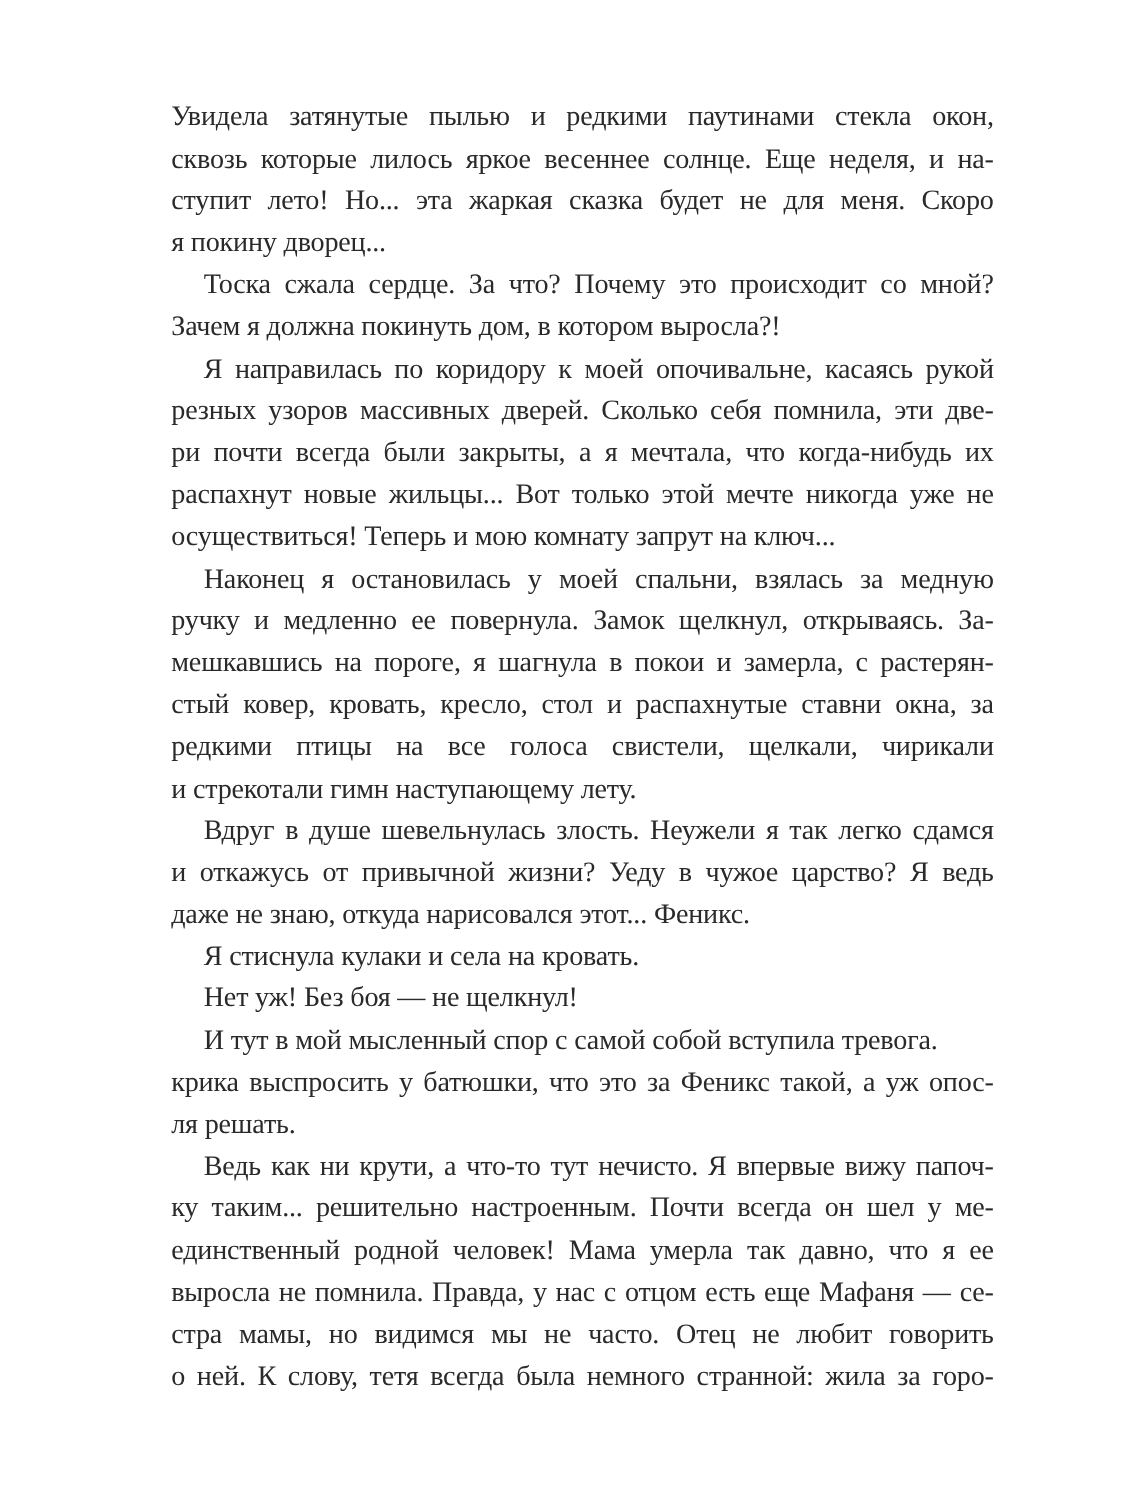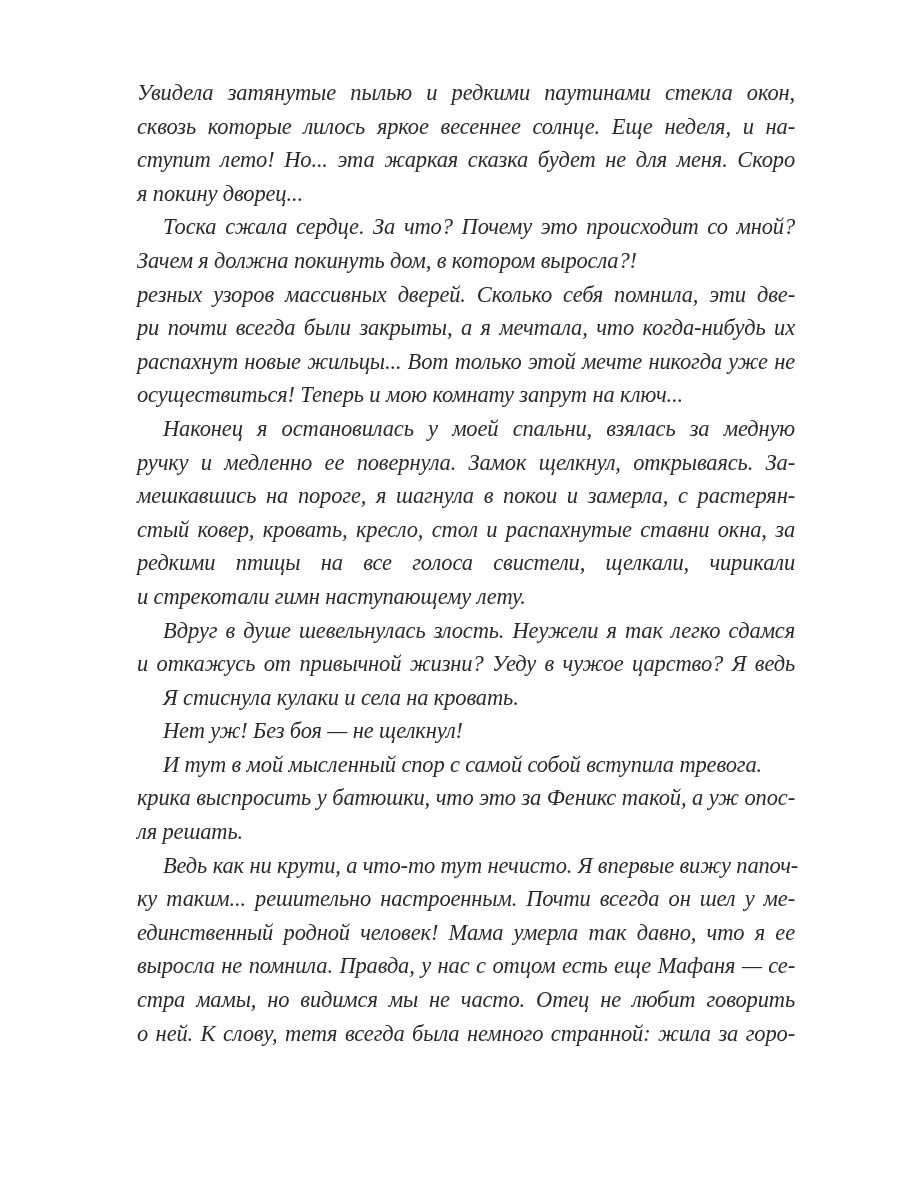--- a/index.html
+++ b/index.html
@@ -24,51 +24,52 @@
       letter-spacing: -0.15px;
     }
     .line {
       display: block;
       height: 33.6px;
       line-height: 33.6px;
       white-space: nowrap;
       text-align: justify;
       text-align-last: justify;
       overflow: visible;
-      font-style: italic;
     }
     .line.last {
       text-align-last: left;
     }
     .line.indent {
       padding-left: 26px;
     }
   </style>
 </head>
 <body>
 
 <div class="page">
   <span class="line">Увидела затянутые пылью и редкими паутинами стекла окон,</span>
   <span class="line">сквозь которые лилось яркое весеннее солнце. Еще неделя, и на-</span>
   <span class="line">ступит лето! Но... эта жаркая сказка будет не для меня. Скоро</span>
   <span class="line last">я покину дворец...</span>
   <span class="line indent">Тоска сжала сердце. За что? Почему это происходит со мной?</span>
   <span class="line last">Зачем я должна покинуть дом, в котором выросла?!</span>
+  <span class="line indent">Я направилась по коридору к моей опочивальне, касаясь рукой</span>
   <span class="line">резных узоров массивных дверей. Сколько себя помнила, эти две-</span>
   <span class="line">ри почти всегда были закрыты, а я мечтала, что когда-нибудь их</span>
   <span class="line">распахнут новые жильцы... Вот только этой мечте никогда уже не</span>
   <span class="line last">осуществиться! Теперь и мою комнату запрут на ключ...</span>
   <span class="line indent">Наконец я остановилась у моей спальни, взялась за медную</span>
   <span class="line">ручку и медленно ее повернула. Замок щелкнул, открываясь. За-</span>
   <span class="line">мешкавшись на пороге, я шагнула в покои и замерла, с растерян-</span>
   <span class="line">стый ковер, кровать, кресло, стол и распахнутые ставни окна, за</span>
   <span class="line">редкими птицы на все голоса свистели, щелкали, чирикали</span>
   <span class="line last">и стрекотали гимн наступающему лету.</span>
   <span class="line indent">Вдруг в душе шевельнулась злость. Неужели я так легко сдамся</span>
   <span class="line">и откажусь от привычной жизни? Уеду в чужое царство? Я ведь</span>
+  <span class="line last">даже не знаю, откуда нарисовался этот... Феникс.</span>
   <span class="line indent last">Я стиснула кулаки и села на кровать.</span>
   <span class="line indent last">Нет уж! Без боя — не щелкнул!</span>
   <span class="line indent last">И тут в мой мысленный спор с самой собой вступила тревога.</span>
   <span class="line">крика выспросить у батюшки, что это за Феникс такой, а уж опос-</span>
   <span class="line last">ля решать.</span>
   <span class="line indent">Ведь как ни крути, а что-то тут нечисто. Я впервые вижу папоч-</span>
   <span class="line">ку таким... решительно настроенным. Почти всегда он шел у ме-</span>
   <span class="line">единственный родной человек! Мама умерла так давно, что я ее</span>
   <span class="line">выросла не помнила. Правда, у нас с отцом есть еще Мафаня — се-</span>
   <span class="line">стра мамы, но видимся мы не часто. Отец не любит говорить</span>

